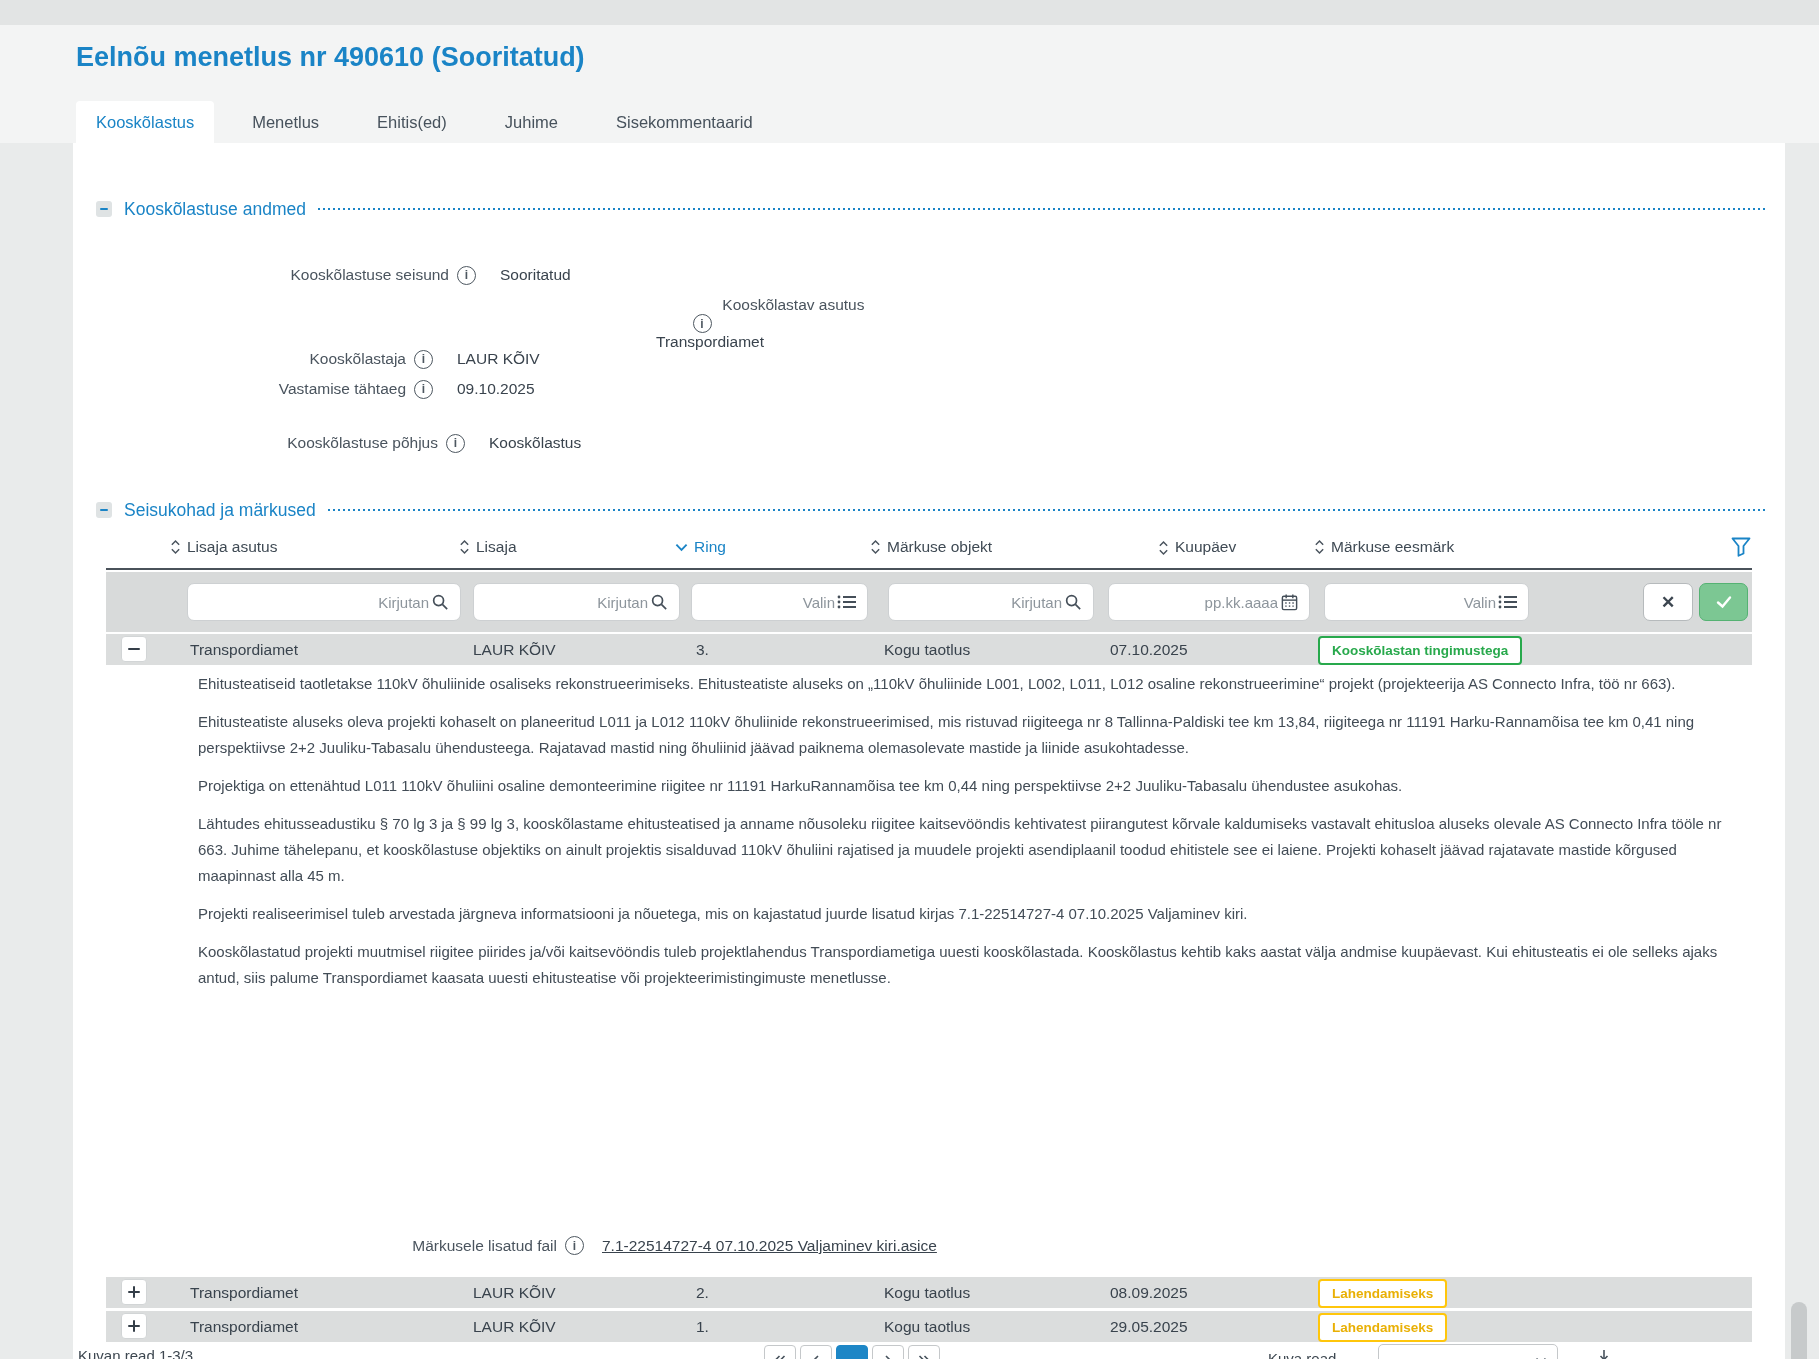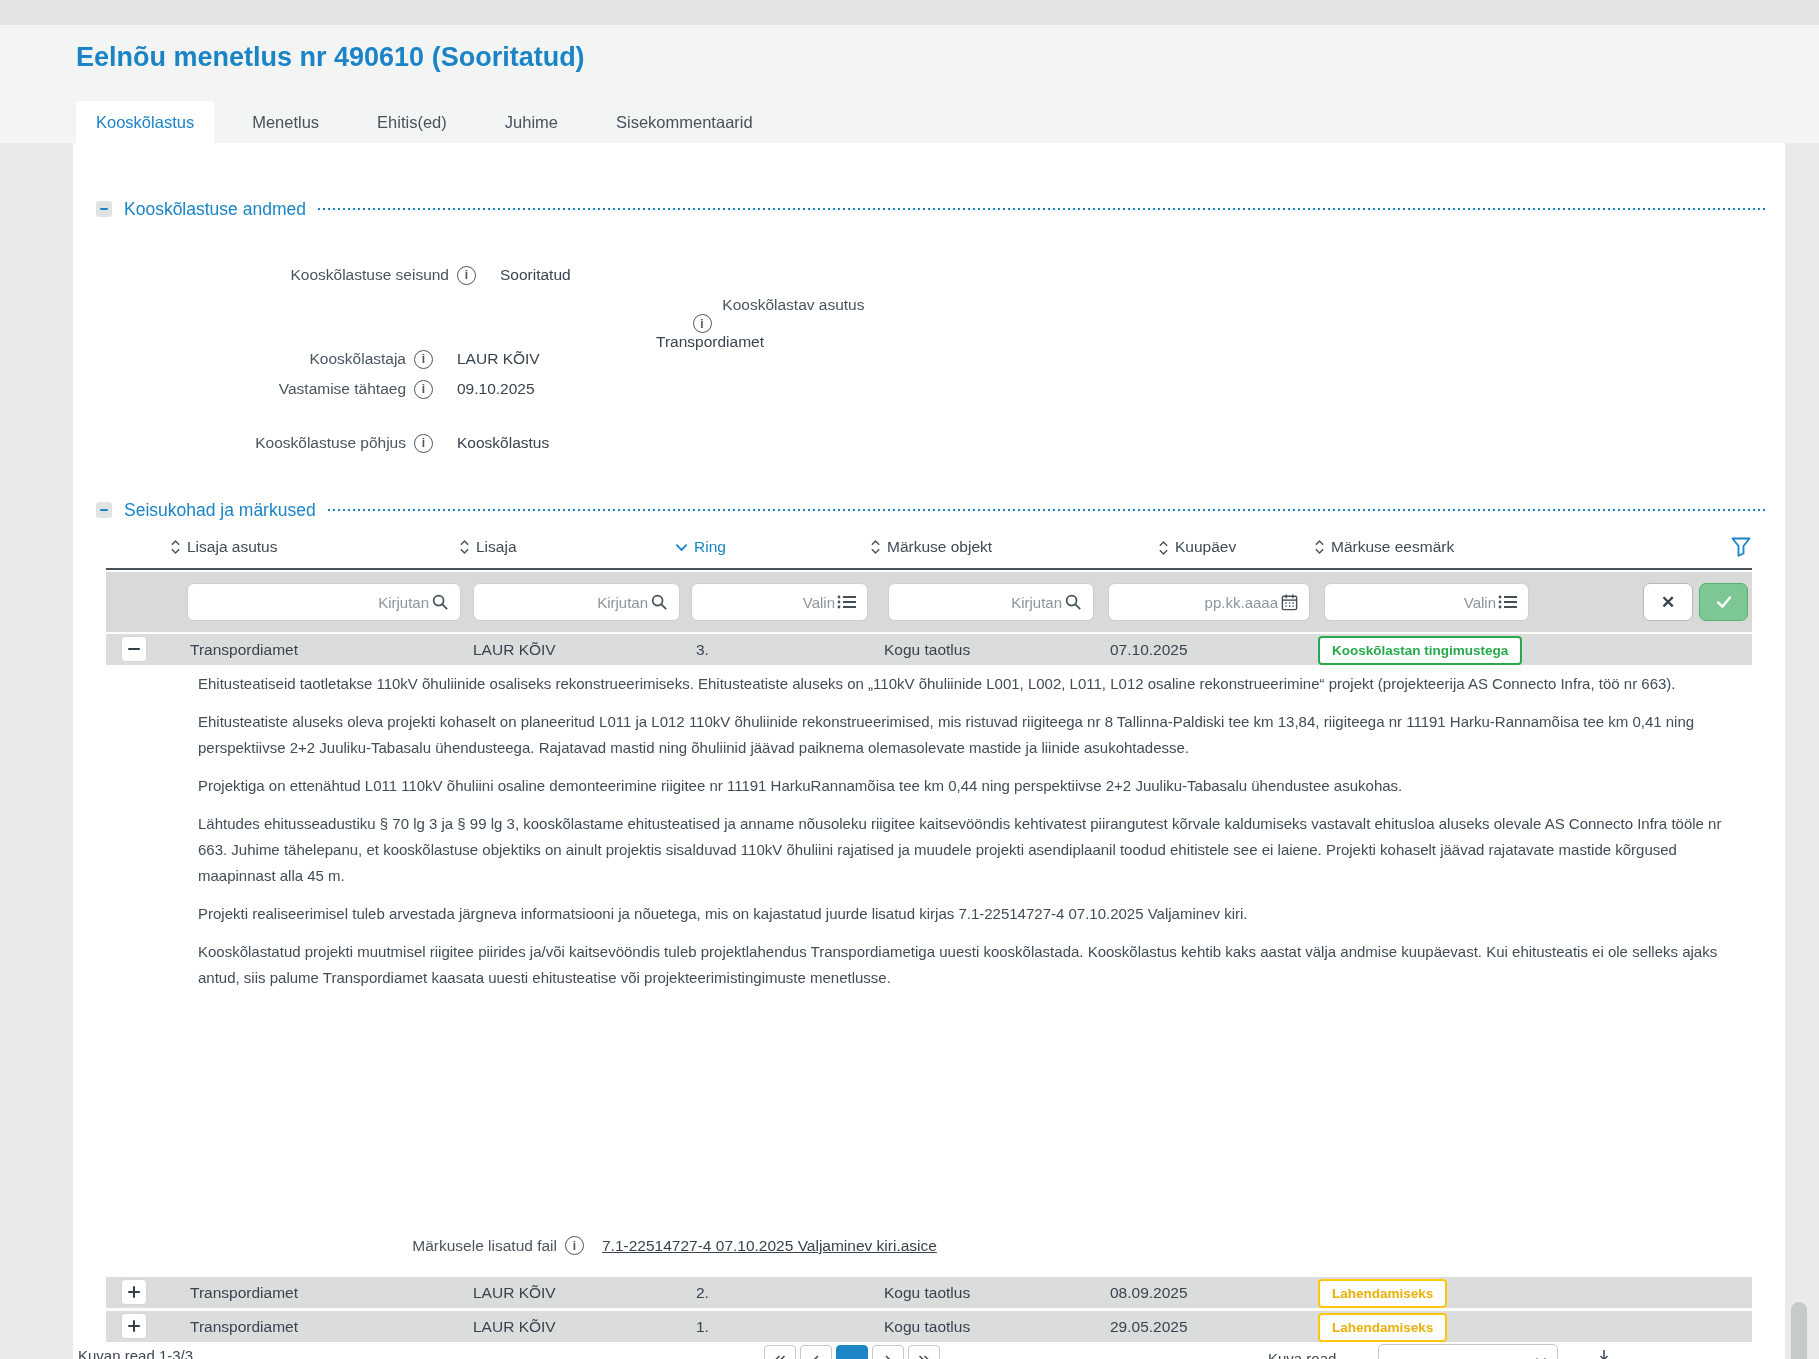--- a/index.html
+++ b/index.html
@@ -111,21 +111,21 @@
   <div class="frow" style="top:338px;">
     <span class="flab">Kooskõlastaja</span>
     <span class="iico"></span>
     <span class="fval">LAUR KÕIV</span>
   </div>
   <div class="frow" style="top:368px;">
     <span class="flab">Vastamise tähtaeg</span>
     <span class="iico"></span>
     <span class="fval">09.10.2025</span>
   </div>
-  <div class="frow" style="top:422px;">
+  <div class="frow" style="top:422px;padding-left:32px;">
     <span class="flab">Kooskõlastuse põhjus</span>
     <span class="iico"></span>
     <span class="fval">Kooskõlastus</span>
   </div>
 
   <div class="sech" style="top:498px;">
     <span class="sectoggle">
         <i></i>
       </span>
     <span class="stitle">Seisukohad ja märkused</span>

